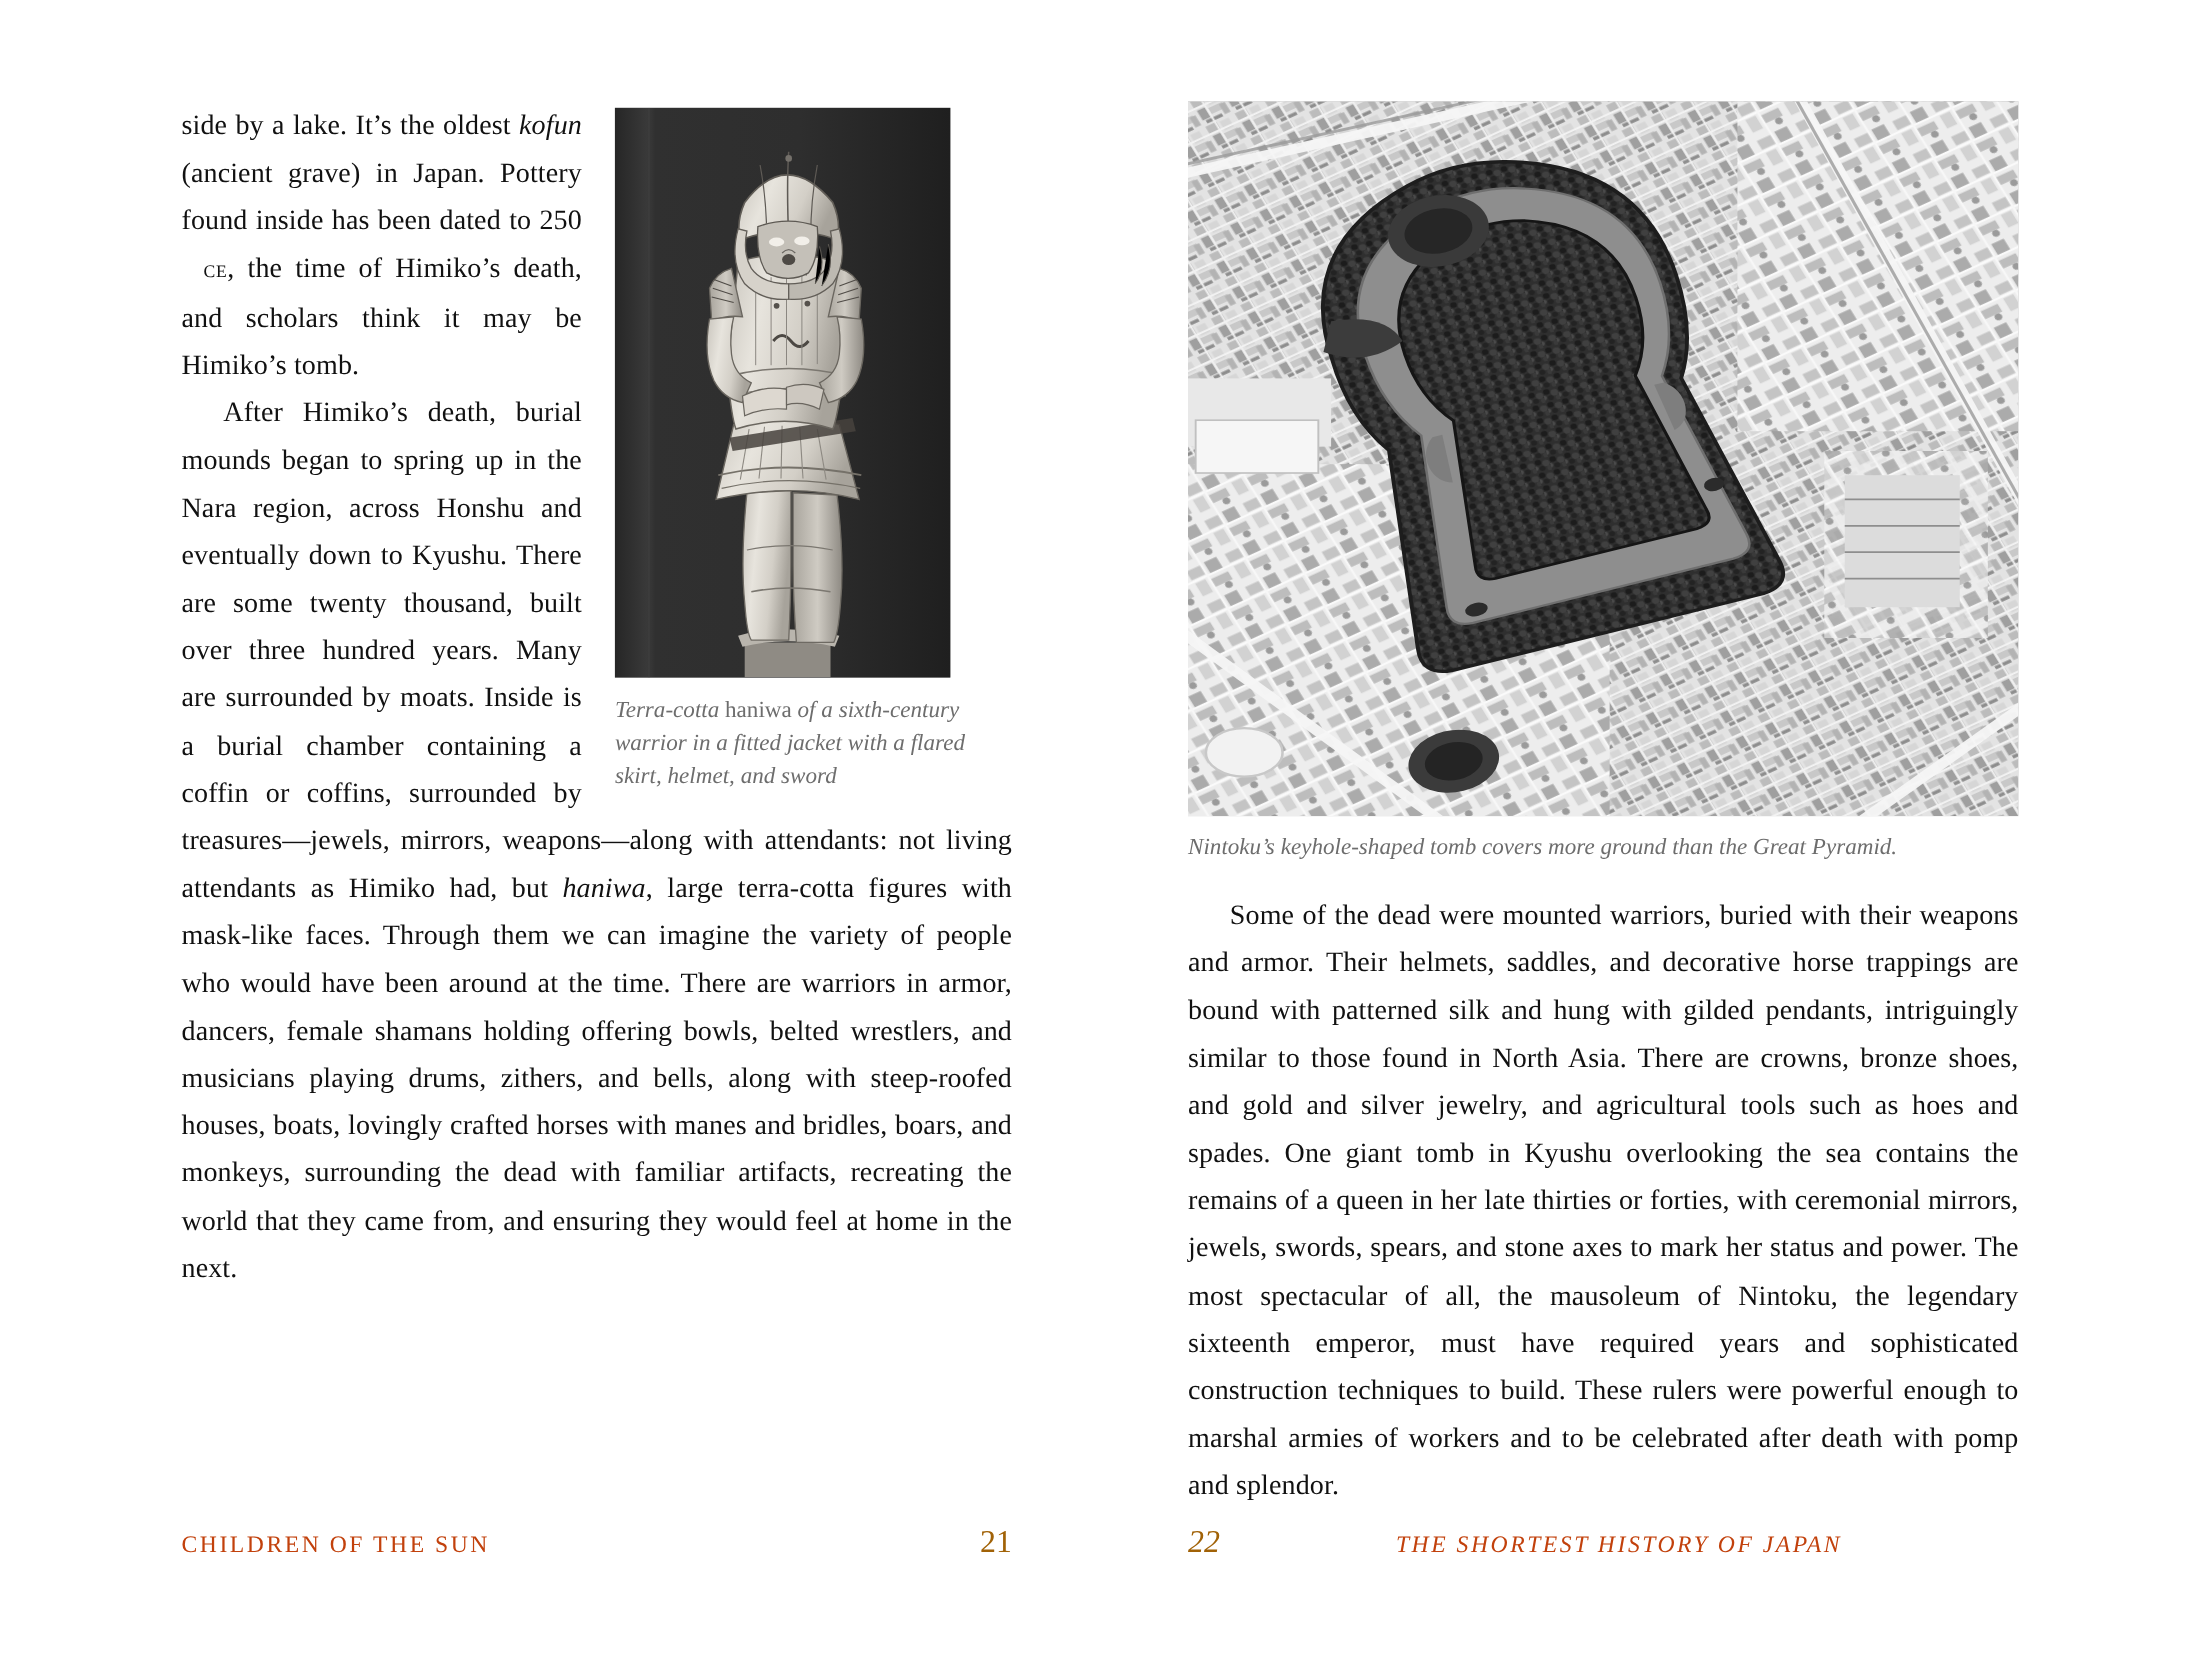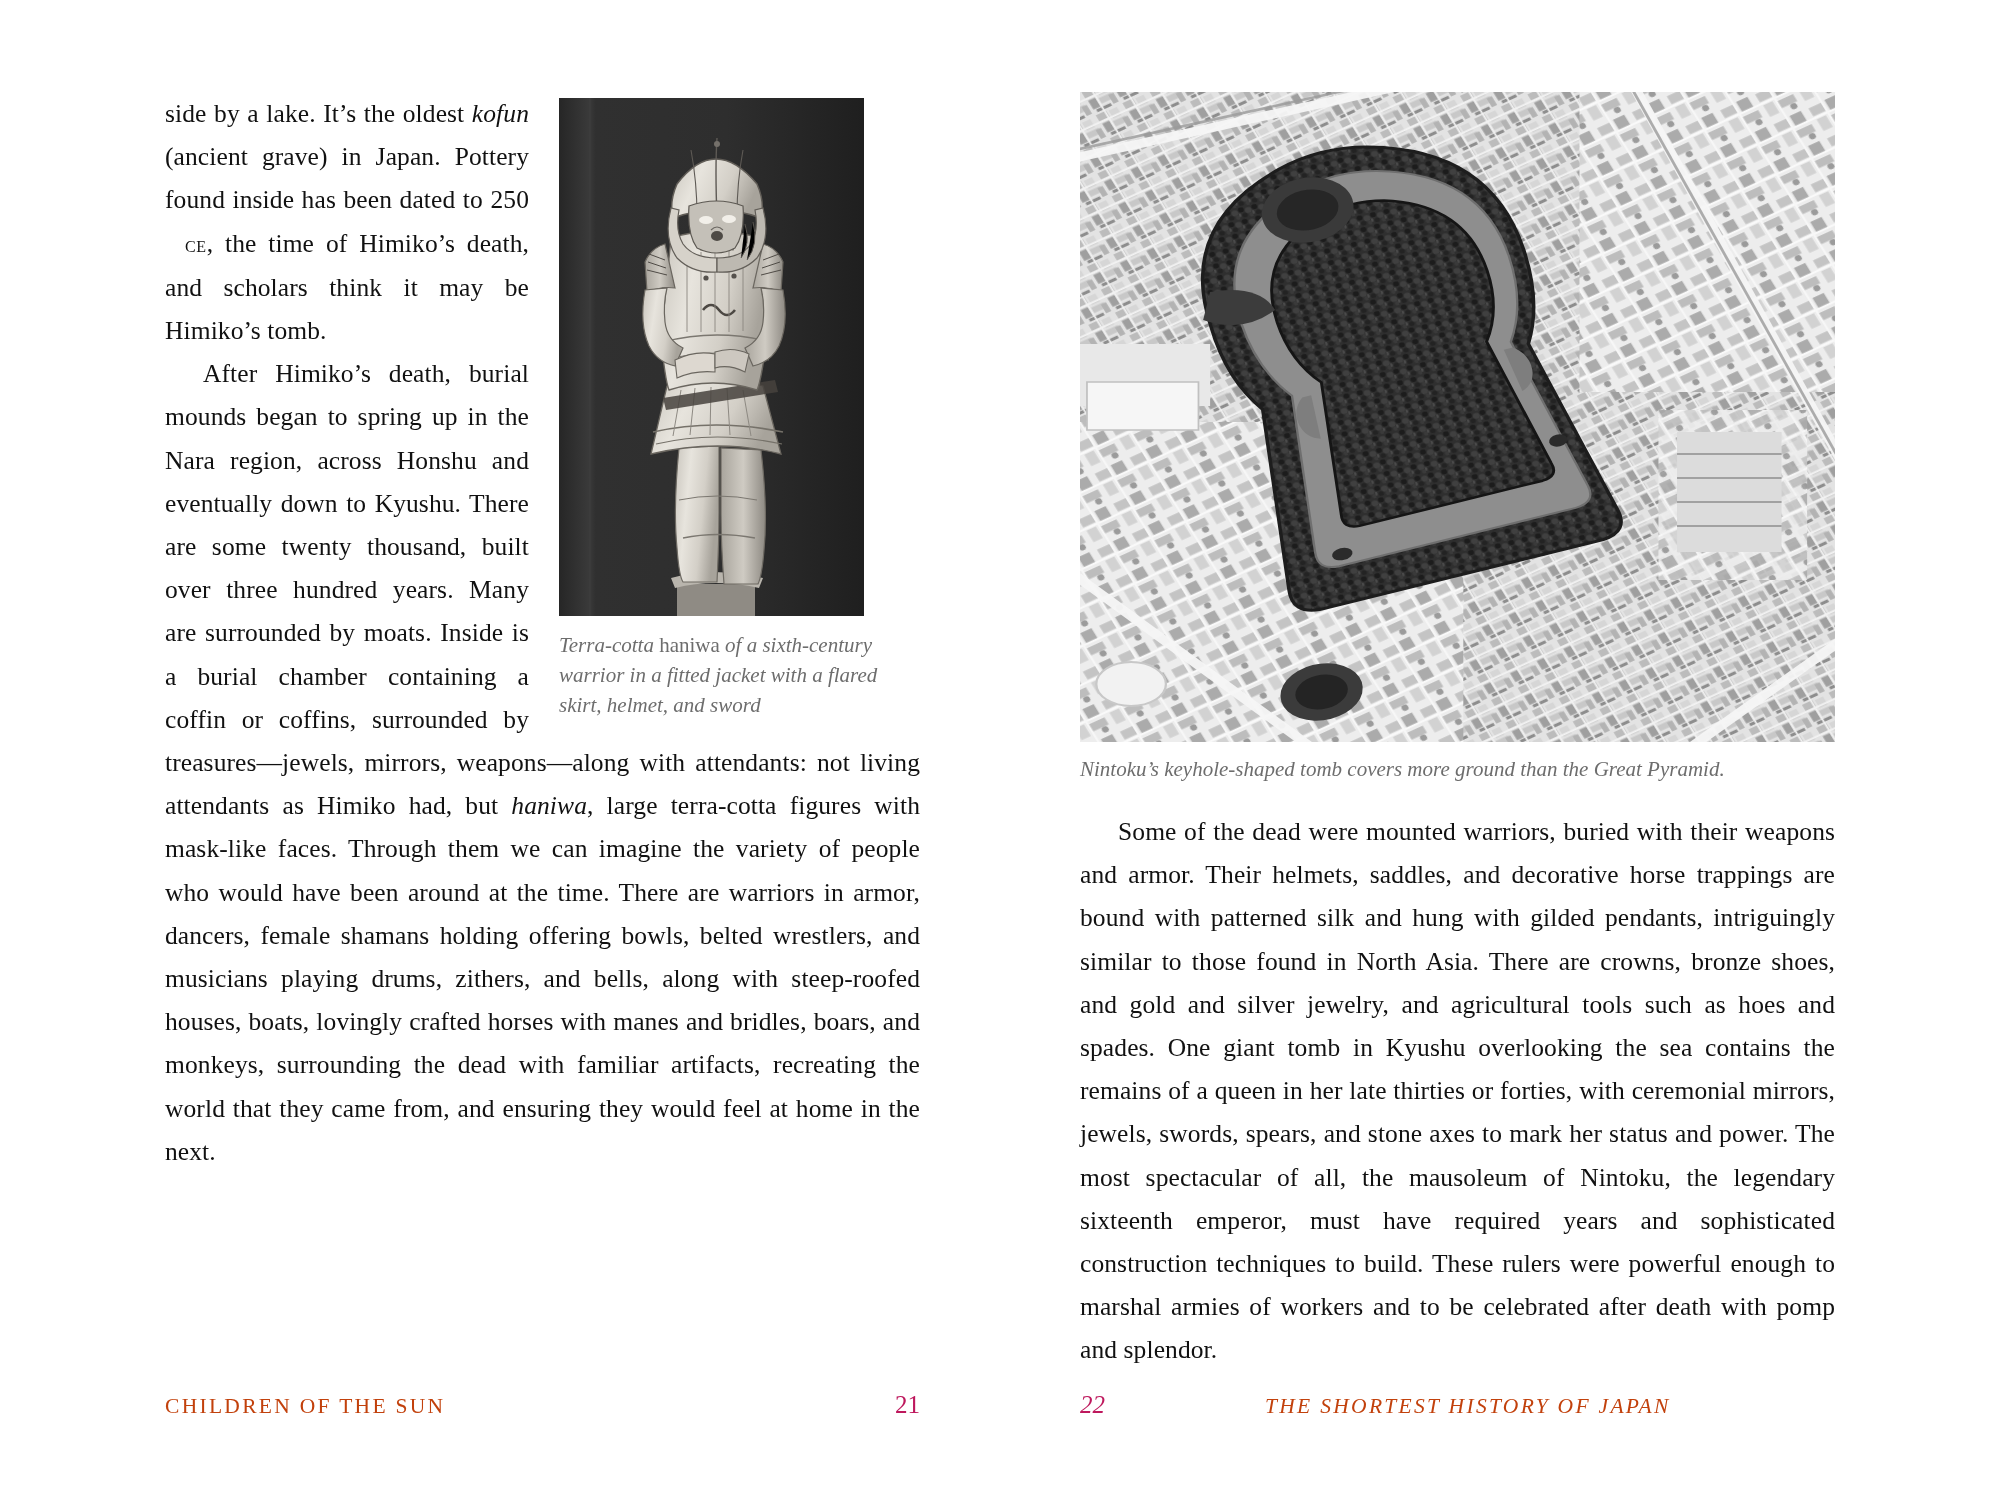--- a/index.html
+++ b/index.html
@@ -111,22 +111,22 @@
   }
   .page-right .footer { left: 80px; right: 165px; font-style: italic; }
 
   .running-head {
     font-variant: small-caps;
     letter-spacing: 2.3px;
     font-size: 21.5px;
     color: #c2410c;
   }
   .folio {
-    font-size: 25px;
-    color: #be185d;
+    font-size: 29px;
+    color: #a16207;
   }
   .footer.left-layout .running-head { margin-right: auto; }
   .footer.right-layout .folio { margin-right: 0; }
   .footer.right-layout { justify-content: flex-start; }
   .footer.right-layout .running-head { margin-left: 160px; }
 
   
   .photo svg { display: block; width: 100%; height: 100%; }
 </style>
 </head>

